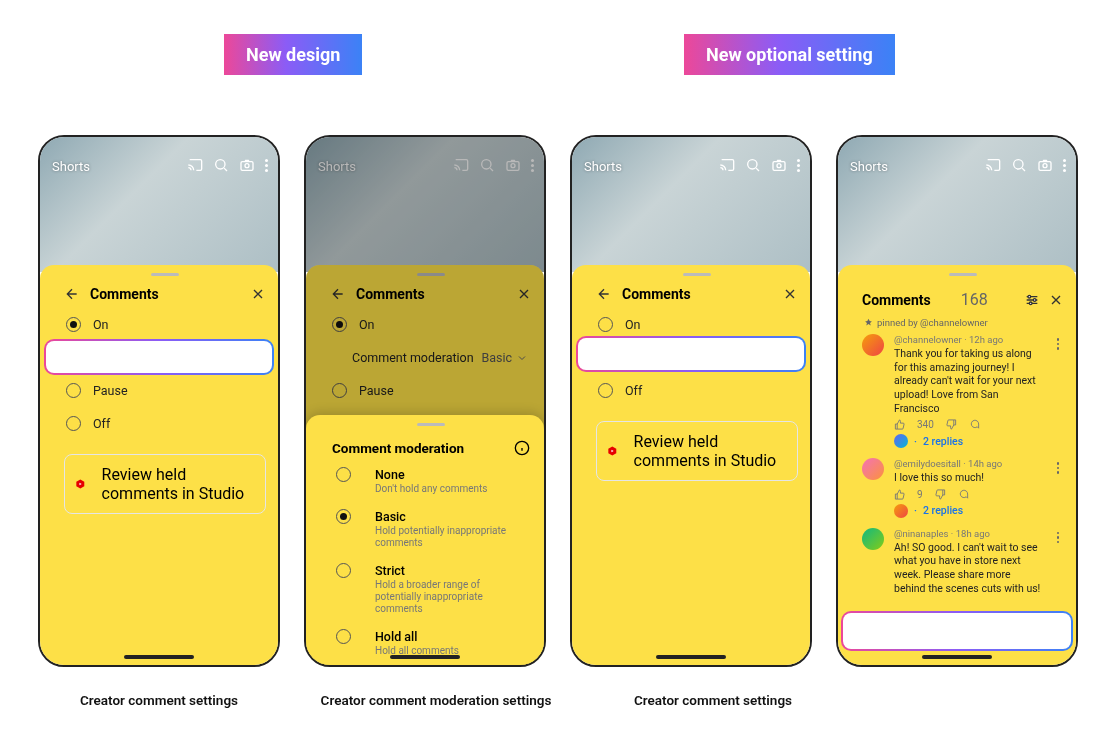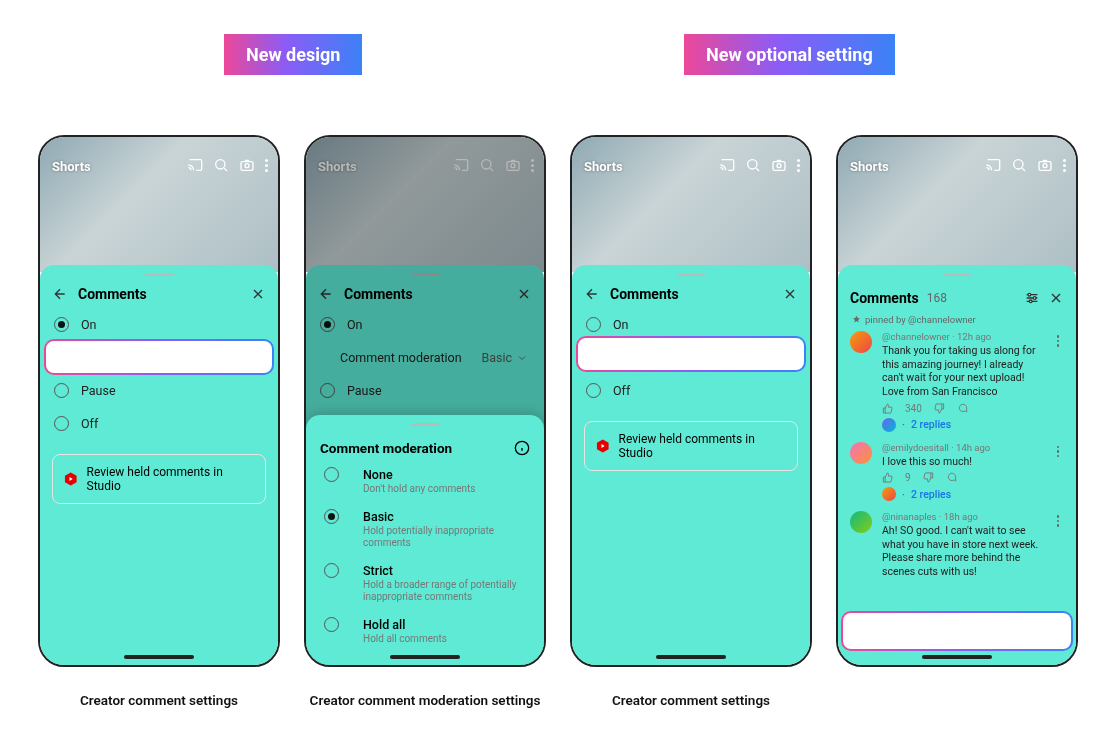--- a/index.html
+++ b/index.html
@@ -41,33 +41,33 @@
 
   .videobg {
     height: 135px;
     background: linear-gradient(135deg,#8fa9b3 0%, #c9d4d6 40%, #adbfc5 100%);
     position: relative;
     overflow: hidden;
   }
   .videobg.dim::after {
     content: ""; position: absolute; inset: 0; background: rgba(0,0,0,0.28);
   }
-  .shorts-label { position: absolute; top: 22px; left: 12px; color: #fff; font-weight: 700; font-size: 13px; text-shadow: 0 0 3px rgba(0,0,0,0.4); }
+  .shorts-label { position: absolute; top: 22px; left: 12px; color: #fff; font-weight: 400; font-size: 13px; text-shadow: 0 0 3px rgba(0,0,0,0.4); }
   .top-icons { position: absolute; top: 20px; right: 10px; display: flex; gap: 10px; align-items: center; }
   .top-icons svg, .top-icons .dots { color: #fff; }
   .dots { display: flex; flex-direction: column; gap: 2px; }
   .dots span { width: 3px; height: 3px; background: #fff; border-radius: 50%; }
 
   .sheet {
     position: absolute;
     left: 0; right: 0;
-    background: #5eead4;
+    background: #fde047;
     border-top-left-radius: 14px;
     border-top-right-radius: 14px;
-    padding: 8px 0 0 0;
+    padding: 8px 0 0 12px;
   }
   .sheet.main { top: 128px; bottom: 0; }
 
   .handle { width: 28px; height: 3px; background: #bbb; border-radius: 2px; margin: 0 auto 6px; }
   .sheet-header { display: flex; align-items: center; padding: 4px 12px 6px 12px; gap: 10px; }
   .sheet-header .title { font-weight: 700; font-size: 14px; flex: 1; }
   .arrow-left, .close-x { width: 16px; height: 16px; color: #333; }
 
   .radio-row {
     display: flex; align-items: center;
@@ -86,43 +86,43 @@
     border-radius: 10px;
     background: linear-gradient(#fff,#fff) padding-box, linear-gradient(90deg,#ec4899,#8b5cf6,#3b82f6) border-box;
     pointer-events: none;
   }
 
   .review-card {
     margin: 14px 12px;
     border: 1px solid #e5e5e5;
     border-radius: 8px;
     padding: 10px 10px;
-    display: flex; align-items: center; gap: 8px;
-    font-size: 12px;
+    display: flex; align-items: center; gap: 16px;
+    font-size: 16px;
   }
   .hex-icon { width: 16px; height: 16px; }
 
   .home-bar { position: absolute; bottom: 6px; left: 50%; transform: translateX(-50%); width: 70px; height: 4px; background: #222; border-radius: 3px; }
 
   
   .sheet.inner {
     top: auto; bottom: 0; height: 250px;
     box-shadow: 0 -2px 12px rgba(0,0,0,0.18);
   }
   .inner .sheet-header { padding: 8px 14px 4px; }
   .mod-row { padding: 7px 18px; display: flex; gap: 12px; align-items: flex-start; }
   .mod-row .txt { display: flex; flex-direction: column; }
   .mod-row .lbl { font-size: 12.5px; font-weight: 500; }
   .mod-row .desc { font-size: 10px; color: #777; margin-top: 1px; line-height: 1.2; }
 
   
   .sheet.comments { top: 128px; bottom: 0; }
   .comments-header { display:flex; align-items:center; padding: 8px 12px 6px; gap:8px; }
   .comments-header .ct { font-weight:700; font-size:14px; }
-  .comments-header .cnt { font-size:12px; color:#666; }
+  .comments-header .cnt { font-size:16px; color:#666;margin-left:22px; }
   .comments-header .sp { flex:1; }
   .sliders-icon, .close-x2 { width:16px; height:16px; color:#333; }
   .pinned { font-size: 9.5px; color:#666; padding: 2px 14px; display:flex; align-items:center; gap:4px; }
   .comment {
     display: grid;
     grid-template-columns: 24px 1fr 12px;
     gap: 8px;
     padding: 4px 12px 6px;
     font-size: 10.5px;
   }
@@ -149,21 +149,21 @@
     color: #333;
   }
   .paused-banner .lm { color: #1a73e8; }
 
   .captions {
     position: absolute;
     top: 692px;
     left: 0; right: 0;
     display: grid;
     grid-template-columns: 242px 242px 242px 242px;
-    gap: 24px;
+    gap: 35px;
     padding-left: 38px;
     font-size: 13.5px;
     font-weight: 600;
     text-align: center;
     color: #111;
   }
   .captions div { line-height:1.25; display:flex; align-items:flex-start; justify-content:center; }
 
   .dimlayer { position:absolute; inset:0; background: rgba(0,0,0,0.26); }
 </style>

